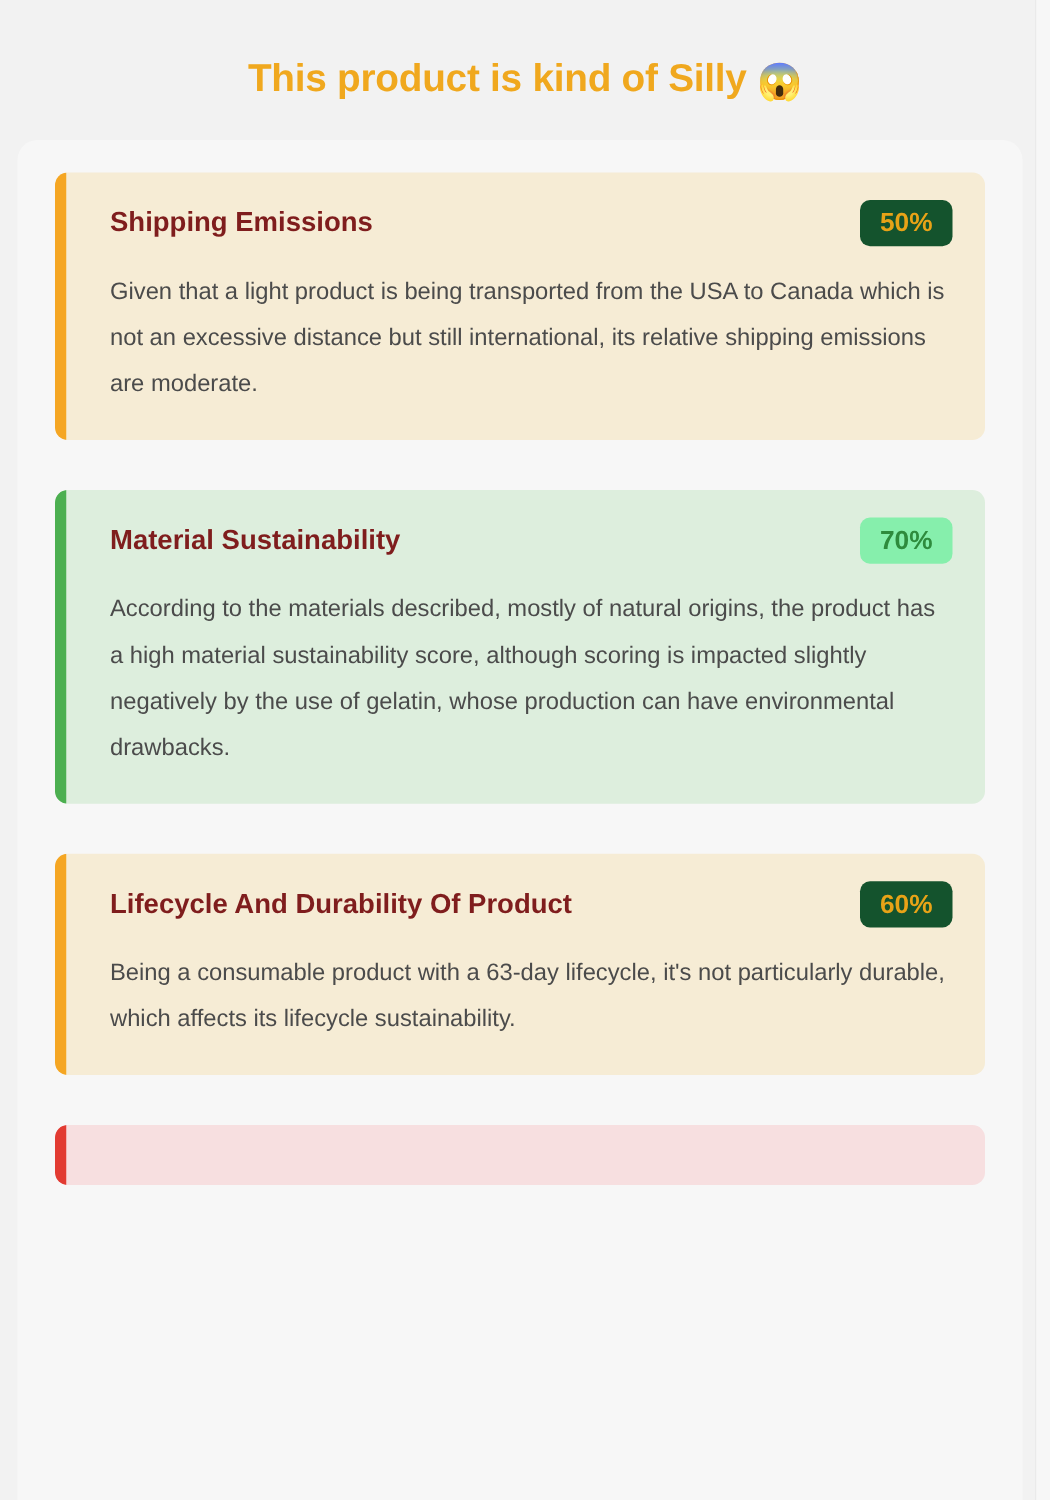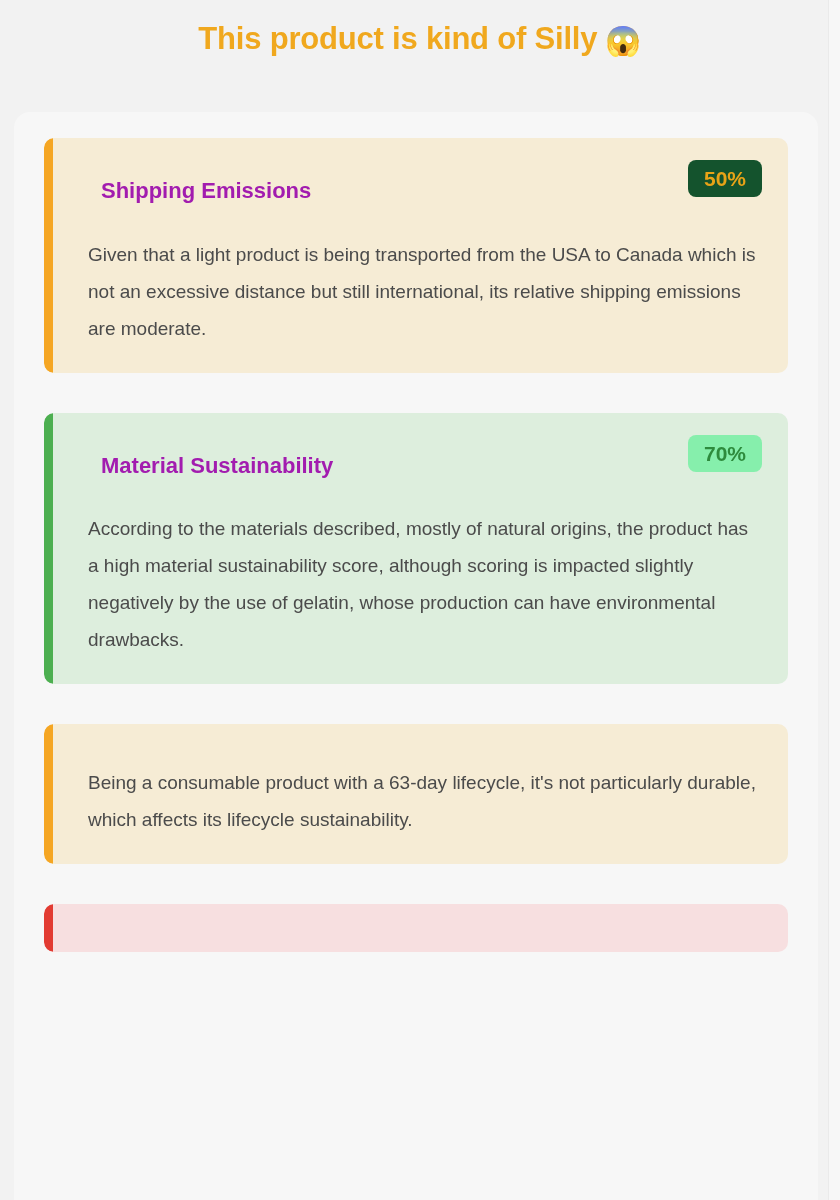--- a/index.html
+++ b/index.html
@@ -20,21 +20,21 @@
     box-sizing: border-box;
   }
 
   
   .page-title {
     text-align: center;
     color: #f0a81e;
     font-size: 31px;
     font-weight: 700;
     letter-spacing: -0.2px;
-    padding-top: 20px;
+    padding-top: 44px;
     margin: 0;
     line-height: 1.2;
   }
   .title-emoji {
     font-size: 29px;
     vertical-align: -2px;
   }
 
   
   .panel {
@@ -85,23 +85,23 @@
 
   .card-head {
     display: flex;
     align-items: flex-start;
     justify-content: space-between;
     gap: 16px;
   }
   .card-title {
     font-size: 22px;
     font-weight: 700;
-    color: #a21caf;
+    color: #7f1d1d;
     line-height: 1.25;
-    margin: 13px;
+    margin: 0;
     padding-top: 4px;
   }
   .card-score {
     flex: 0 0 auto;
     font-size: 21px;
     font-weight: 700;
     border-radius: 8px;
     padding: 8px 16px;
     line-height: 1;
     white-space: nowrap;
@@ -154,20 +154,24 @@
         <div class="card-accent"></div>
         <div class="card-head">
           <h2 class="card-title">Material Sustainability</h2>
           <div class="card-score">70%</div>
         </div>
         <p class="card-body">According to the materials described, mostly of natural origins, the product has a high material sustainability score, although scoring is impacted slightly negatively by the use of gelatin, whose production can have environmental drawbacks.</p>
       </div>
 
       <div class="card theme-amber">
         <div class="card-accent"></div>
+        <div class="card-head">
+          <h2 class="card-title">Lifecycle And Durability Of Product</h2>
+          <div class="card-score">60%</div>
+        </div>
         <p class="card-body">Being a consumable product with a 63-day lifecycle, it's not particularly durable, which affects its lifecycle sustainability.</p>
       </div>
 
       <div class="card theme-red">
         <div class="card-accent"></div>
       </div>
 
     </div>
   </div>
 

